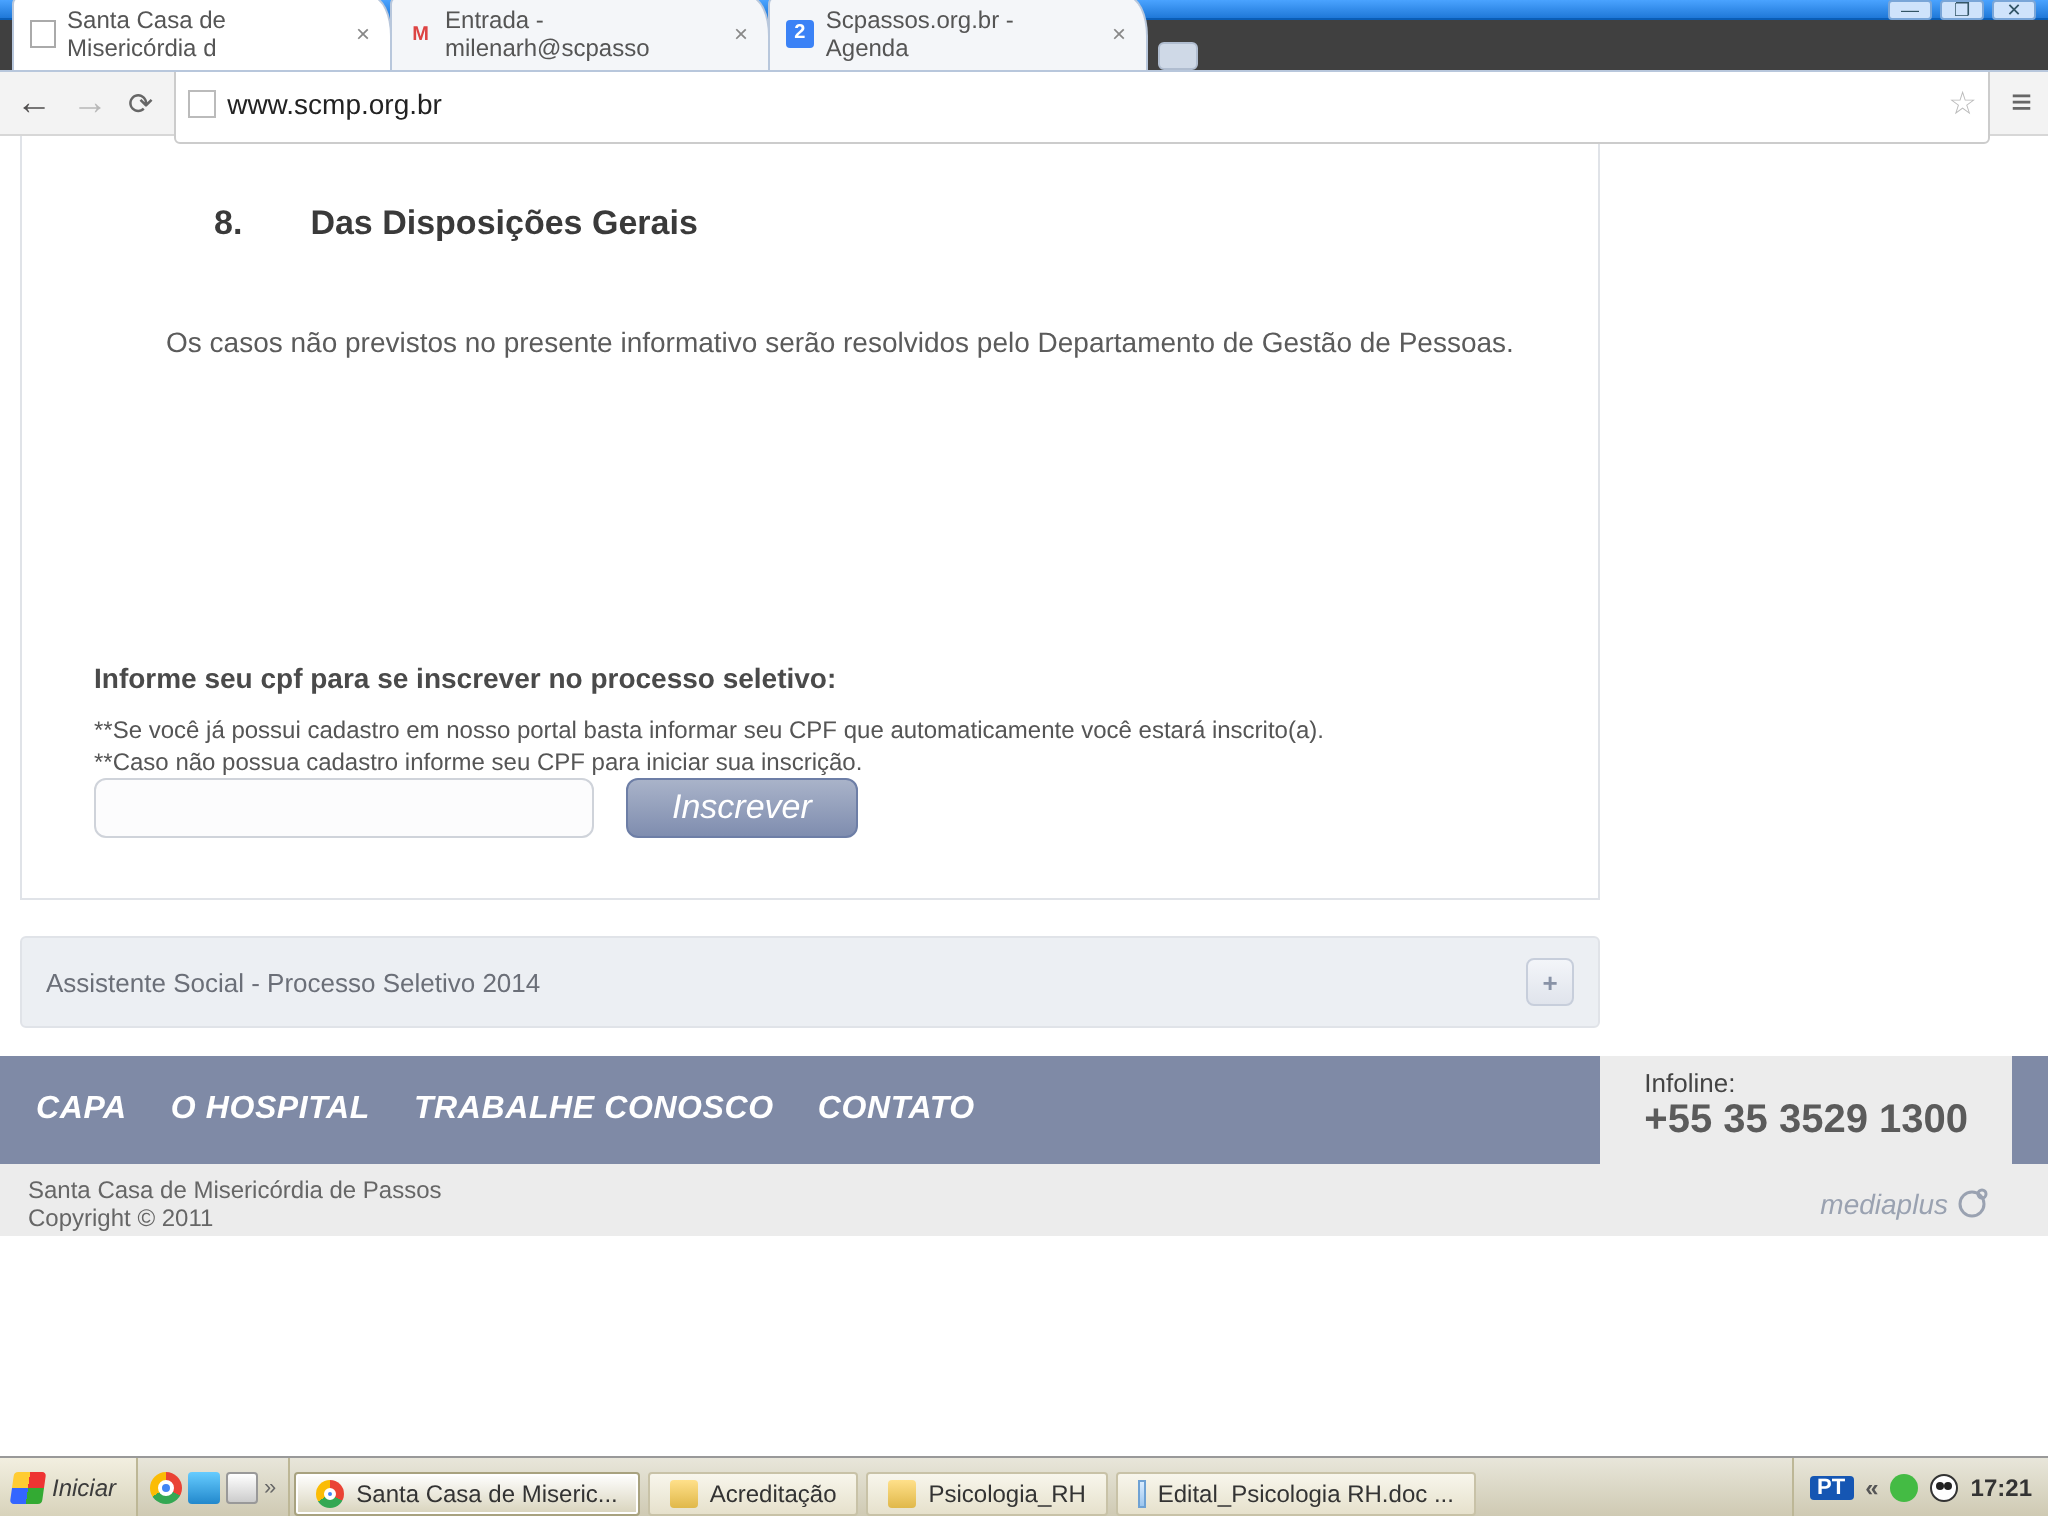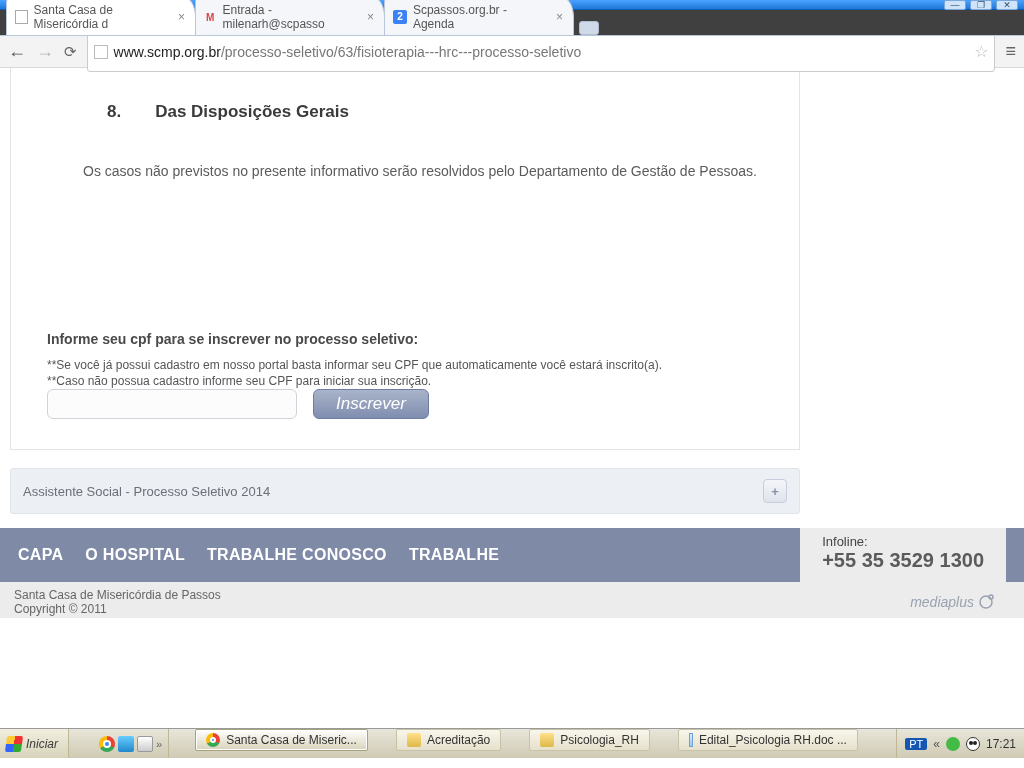--- a/index.html
+++ b/index.html
@@ -42,41 +42,41 @@
   .cpf-label { font-weight:bold; font-size:14px; color:#4a4a4a; margin-bottom:10px; }
   .hint { font-size:12px; color:#555; line-height:1.35; }
   .form-row { display:flex; gap:16px; margin-top:0; }
   .cpf-input { width:250px; height:30px; border:1px solid #cfd3da; border-radius:6px; background:#fcfcfd; padding:0 8px; font-size:14px; }
   .inscrever { height:30px; padding:0 22px; border:1px solid #6d7ea6; border-radius:6px; color:#fff; font-size:17px; font-style:italic; background:linear-gradient(#a9b3c9,#7f8daf); cursor:pointer; }
   .related-bar { margin-top:18px; background:#eceff3; border:1px solid #e0e3e8; border-radius:3px; padding:10px 12px; display:flex; align-items:center; color:#6b6f78; font-size:13px; }
   .plus-btn { margin-left:auto; width:24px; height:24px; border:1px solid #c7cedb; border-radius:4px; background:linear-gradient(#f3f5f9,#e0e4ec); color:#8892a6; display:flex; align-items:center; justify-content:center; font-weight:bold; cursor:pointer; }
 
   
   .site-nav { height:54px; background:#7f8aa6; display:flex; align-items:center; padding:0 18px; color:#fff; font-family: Arial Narrow, Arial, sans-serif; }
-  .site-nav a { color:#fff; margin-right:22px; font-size:16px; font-weight:bold; letter-spacing:0.3px; }
+  .site-nav a { color:#fff; margin-right:22px; font-size:16px; font-weight:bold; letter-spacing:0.3px;font-style:italic; }
   .infoline { margin-left:auto; background:#ececec; color:#444; height:54px; padding:6px 22px 0 22px; font-size:13px; }
   .infoline .num { font-size:20px; color:#5b5b5b; font-weight:bold; }
 
   .site-footer { background:#ececec; padding:6px 30px 2px 14px; color:#666; font-size:12px; display:flex; align-items:center; }
   .mediaplus { margin-left:auto; color:#9aa2b1; font-style:italic; font-size:14px; display:flex; align-items:center; gap:4px; }
 
   
-  .taskbar { height:30px; background:linear-gradient(#e8e6da,#cfcab3); border-top:1px solid #999; display:flex; align-items:flex-start; font-size:12px;gap:24px; }
+  .taskbar { height:30px; background:linear-gradient(#e8e6da,#cfcab3); border-top:1px solid #999; display:flex; align-items:flex-end; font-size:12px; }
   .start { display:flex; align-items:center; gap:4px; padding:0 10px 0 6px; height:100%; background:linear-gradient(#f2efe0,#d8d3bb); border-right:1px solid #bdb796; font-style:italic; color:#3b3b3b; }
   .winflag { width:16px; height:16px; background: conic-gradient(#e33 0 25%, #3a3 0 50%, #36f 0 75%, #fc3 0); border-radius:2px; transform: skewX(-8deg); }
   .quick { display:flex; align-items:center; gap:3px; padding:0 6px; border-right:1px solid #bdb796; height:100%; }
   .qicon { width:16px; height:16px; border-radius:2px; }
   .task { display:flex; align-items:center; gap:6px; padding:0 10px; height:22px; margin:0 2px; background:linear-gradient(#f8f6ec,#e6e1cc); border:1px solid #c8c2a7; border-radius:2px; color:#333; max-width:180px; overflow:hidden; white-space:nowrap; cursor:pointer; }
   .task.active { background:linear-gradient(#fff,#d8d3bb); border-color:#a8a27f; box-shadow: inset 0 0 0 1px #fff; }
   .task .ico { width:14px; height:14px; }
   .folder { background:linear-gradient(#ffe08a,#e0b84a); border-radius:2px; }
   .doc    { background:linear-gradient(#d9ecff,#9cc6ef); border:1px solid #6fa2d4; }
   .chrome { border-radius:50%; background: conic-gradient(#ea4335 0 33%, #34a853 0 66%, #fbbc05 0); position:relative; }
   .chrome::after { content:""; position:absolute; inset:4px; background:#4285f4; border:2px solid #fff; border-radius:50%; }
-  .tray { margin-left:auto; display:flex; align-items:center; gap:6px; padding:0 8px; height:100%; border-left:1px solid #bdb796; }
+  .tray { margin-left:auto; display:flex; align-items:center; gap:6px; padding:0 8px; height:100%; border-left:1px solid #bdb796;font-weight:bold; }
   .tray .lang { background:#1556b3; color:#fff; padding:0 4px; border-radius:2px; font-size:11px; }
   .tray .clock { font-size:12px; color:#333; }
   .tray .trayico { width:14px; height:14px; }
   .tray .expand { font-size:12px; color:#555; }
   .panda { width:14px; height:14px; border-radius:50%; background:#fff; border:1px solid #333; position:relative; }
   .panda::before, .panda::after { content:""; position:absolute; width:4px; height:4px; background:#222; border-radius:50%; top:3px; }
   .panda::before { left:2px; } .panda::after { right:2px; }
 </style>
 </head>
 <body>
@@ -107,21 +107,20 @@
   <div class="newtab"></div>
 </div>
 
 <div class="toolbar">
   <span class="nav-arrow">←</span>
   <span class="nav-arrow fwd">→</span>
   <span class="reload">⟳</span>
   <div class="omnibox">
     <span class="file"></span>
     <span class="host">www.scmp.org.br</span>
-      <span>/processo-seletivo/63/fisioterapia---hrc---processo-seletivo</span>
     <span class="star">☆</span>
   </div>
   <span class="menu-icon">≡</span>
 </div>
 
 <div class="page-wrap">
   <div class="content-col">
     <div class="main-panel">
       <div class="section-head">
         <span>8.</span>
@@ -141,21 +140,21 @@
     <div class="related-bar">
       <span>Assistente Social - Processo Seletivo 2014</span>
       <span class="plus-btn">+</span>
     </div>
   </div>
 
   <div class="site-nav" style="margin-top:14px;">
     <a>CAPA</a>
     <a>O HOSPITAL</a>
     <a>TRABALHE CONOSCO</a>
-    <a>TRABALHE</a>
+    <a>CONTATO</a>
     <div class="infoline">
       <div>Infoline:</div>
       <div class="num">+55 35 3529 1300</div>
     </div>
   </div>
   <div class="site-footer">
     <div>
       <div>Santa Casa de Misericórdia de Passos</div>
       <div>Copyright © 2011</div>
     </div>

